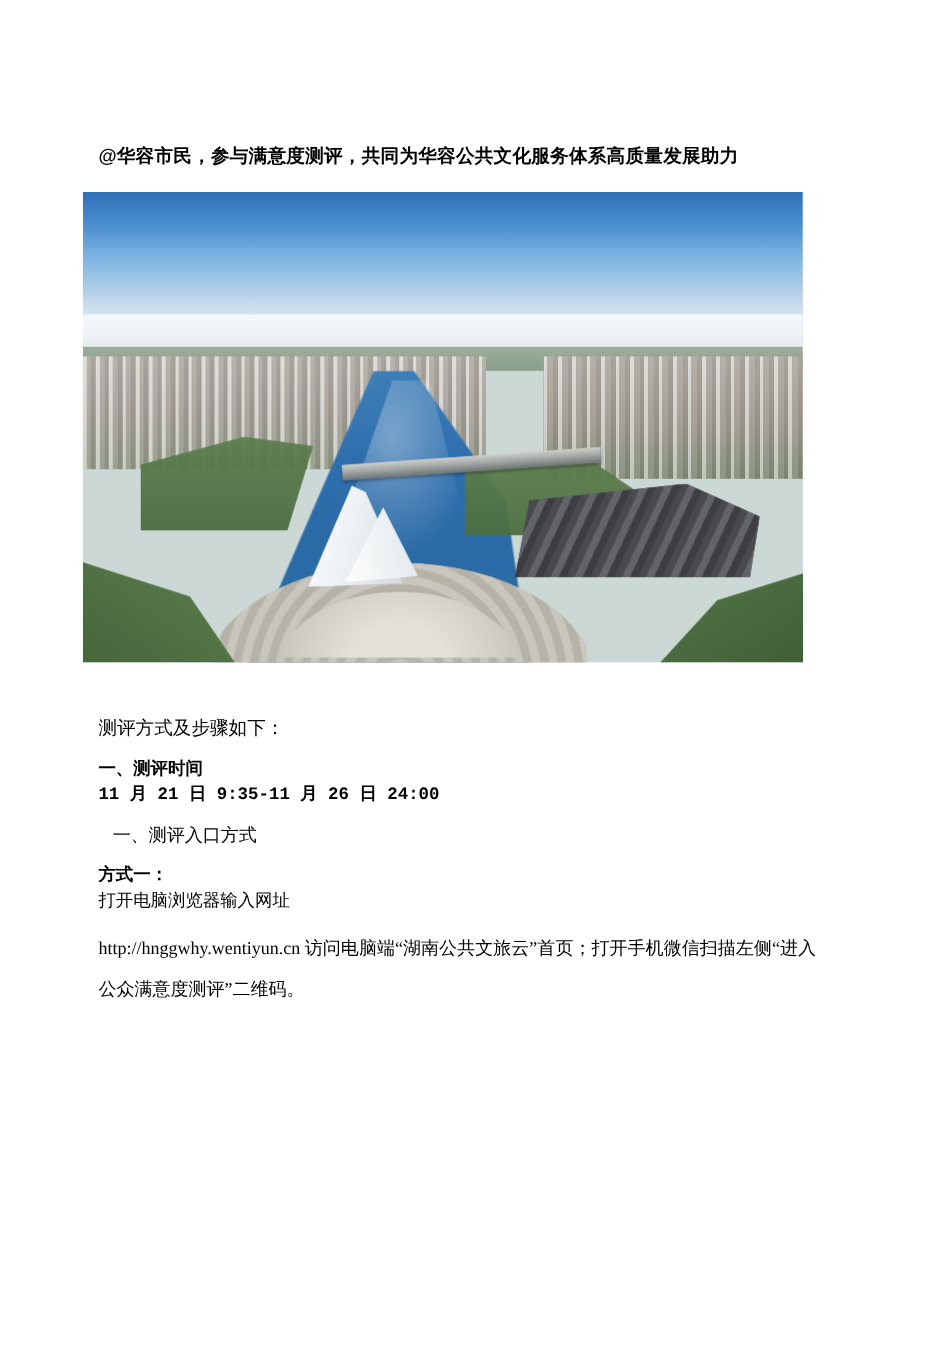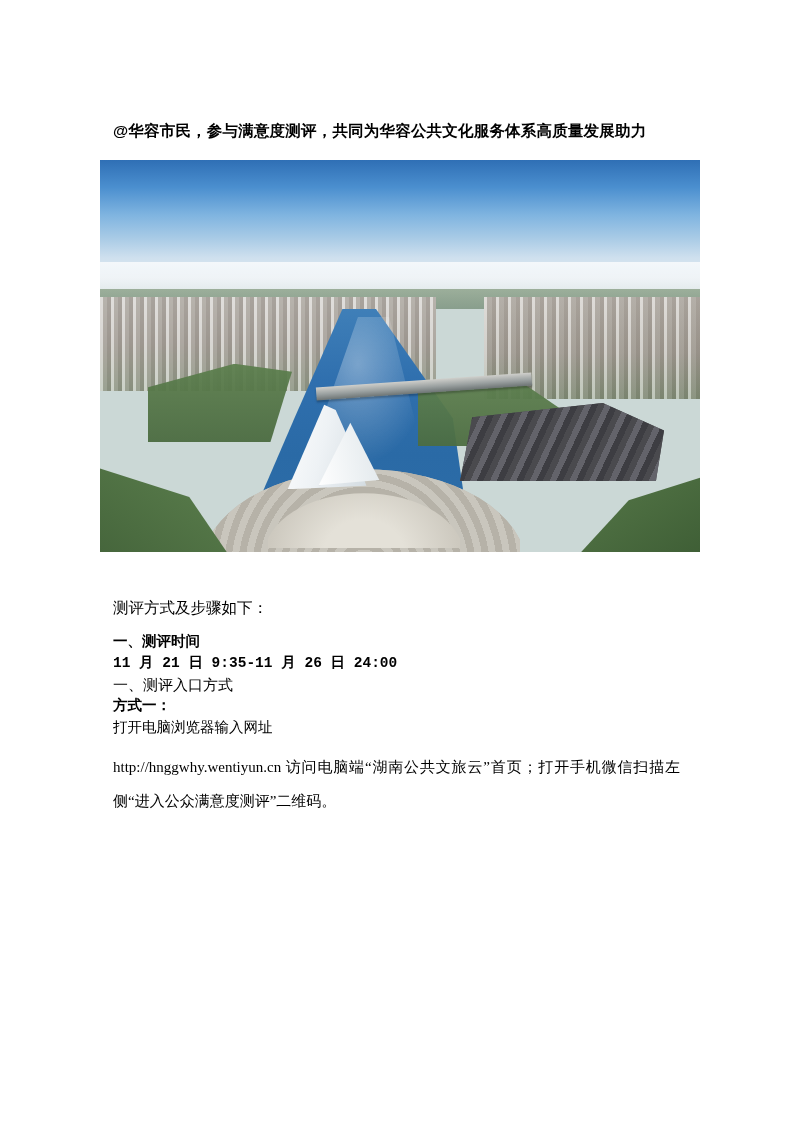--- a/index.html
+++ b/index.html
@@ -12,21 +12,21 @@
     height: 1122px;
     font-family: "Liberation Serif", "DejaVu Serif", serif;
     color: #000000;
     overflow: hidden;
   }
   .page {
     position: relative;
     width: 793px;
     height: 1122px;
     box-sizing: border-box;
-    padding: 118px 113px 0 113px;
+    padding: 118px 113px 0 82px;
   }
   .doc-title {
     font-family: "Liberation Sans", "DejaVu Sans", sans-serif;
     font-weight: bold;
     font-size: 15.5px;
     line-height: 26px;
     letter-spacing: 0.2px;
     margin: 0 0 16px 0;
     text-align: justify;
   }
@@ -203,21 +203,21 @@
   .plain-line {
     font-family: Liberation Sans, sans-serif;
     font-size: 14.5px;
     line-height: 21px;
     margin: 0;
   }
   .plain-line-serif {
     font-family: "Liberation Serif", "DejaVu Serif", serif;
     font-size: 15px;
     line-height: 22px;
-    margin: 0;
+    margin: 12px;
   }
   .para-url {
     font-family: Liberation Serif, serif;
     font-size: 15px;
     line-height: 34px;
     margin: 12px 0 0 0;
     text-align: justify;
   }
 </style>
 </head>

